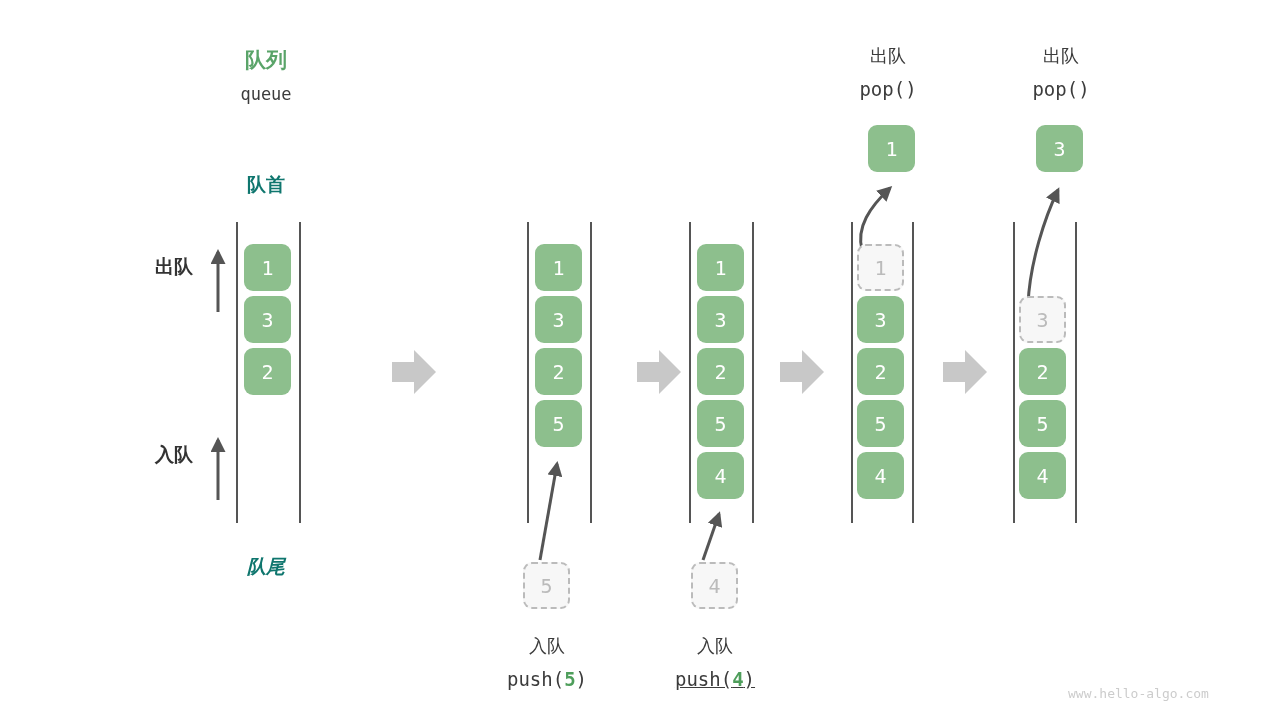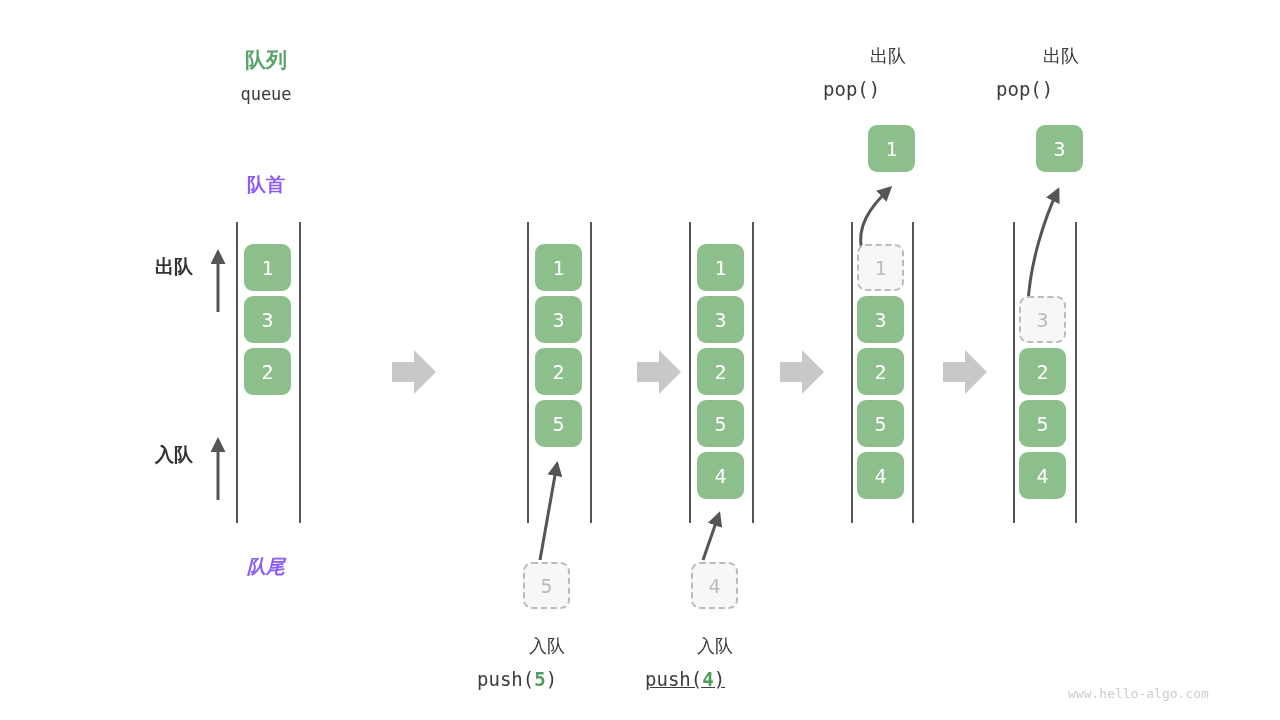--- a/index.html
+++ b/index.html
@@ -34,21 +34,21 @@
   .title-en {
     font-family: "DejaVu Sans Mono", "Liberation Mono", monospace;
     font-size: 17px;
     color: #3c3c3c;
     text-align: center;
     white-space: nowrap;
   }
   .side-label {
     font-size: 19px;
     font-weight: bold;
-    color: #8b5cf6;
+    color: #0f766e;
     white-space: nowrap;
     text-align: center;
   }
   .op-cn {
     font-size: 19px;
     font-weight: bold;
     color: #333333;
     white-space: nowrap;
     text-align: center;
   }
@@ -56,20 +56,21 @@
     font-size: 18px;
     color: #3c3c3c;
     white-space: nowrap;
     text-align: center;
   }
   .op-label-code {
     font-family: "DejaVu Sans Mono", "Liberation Mono", monospace;
     font-size: 19px;
     color: #3c3c3c;
     white-space: nowrap;
+    text-align: center;
   }
   .op-label-code .arg { color: #4e9e5b; font-weight: bold; }
 
   .watermark {
     font-family: "DejaVu Sans Mono", "Liberation Mono", monospace;
     font-size: 13px;
     color: #cccccc;
     white-space: nowrap;
     text-align: center;
   }

